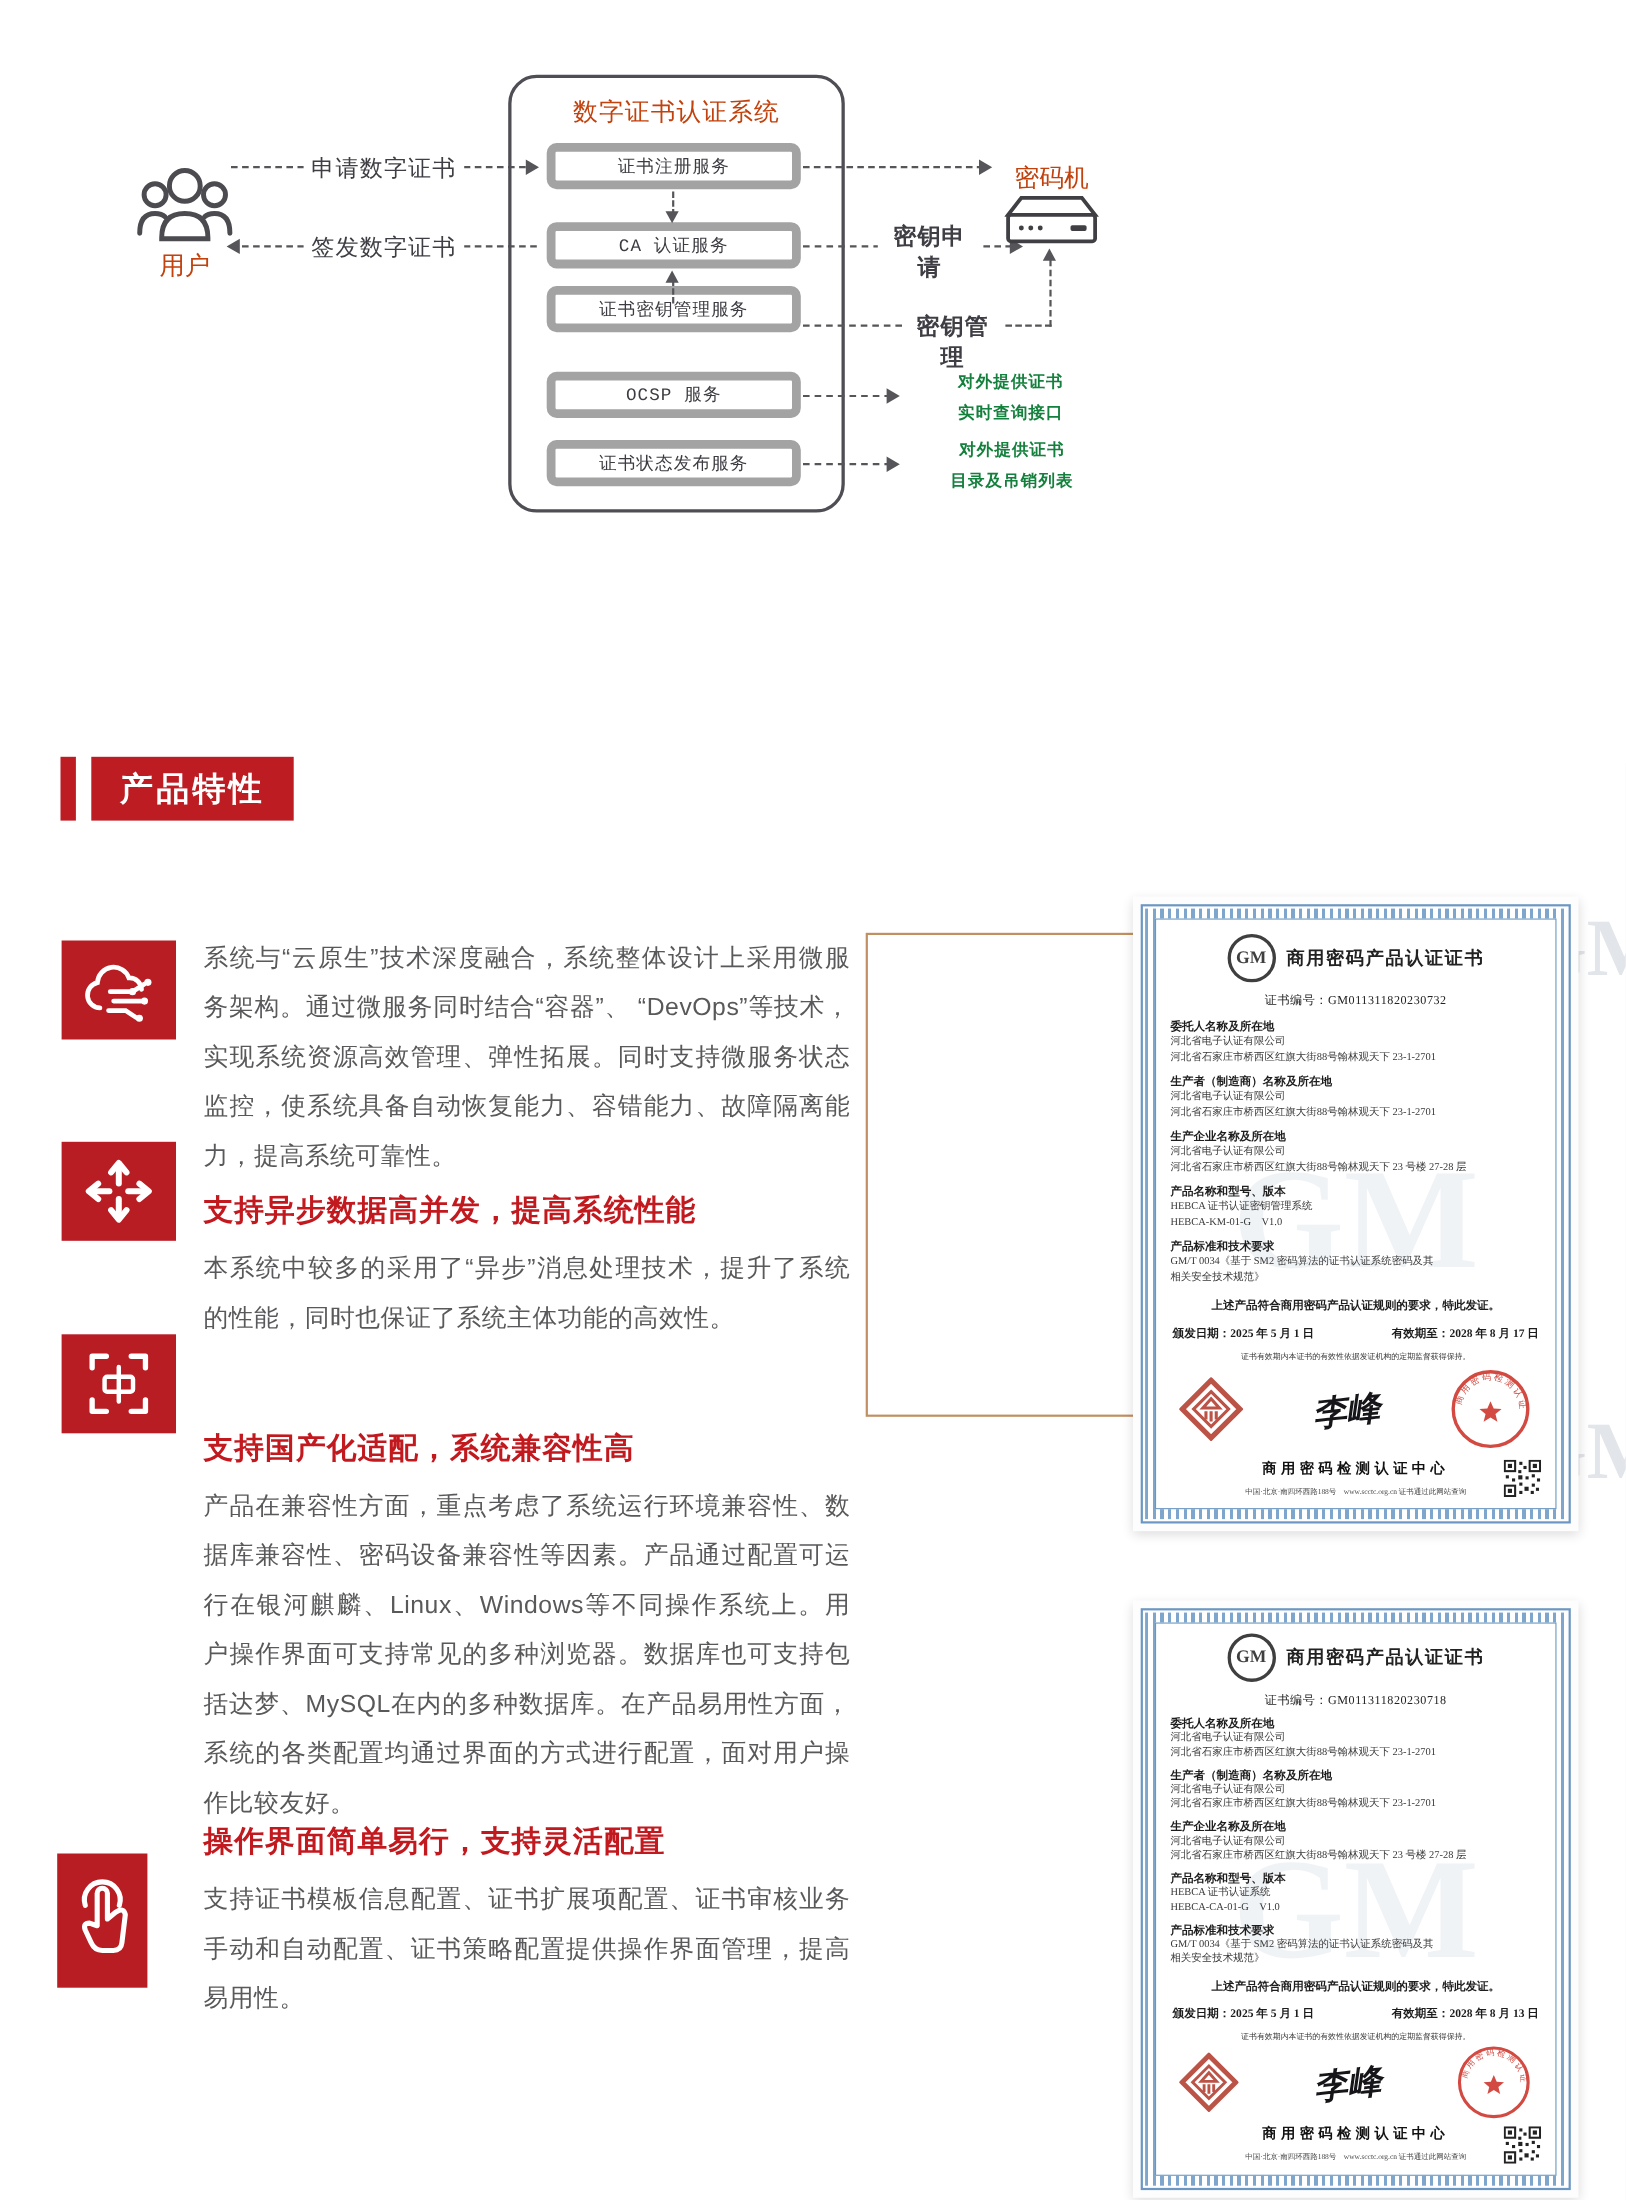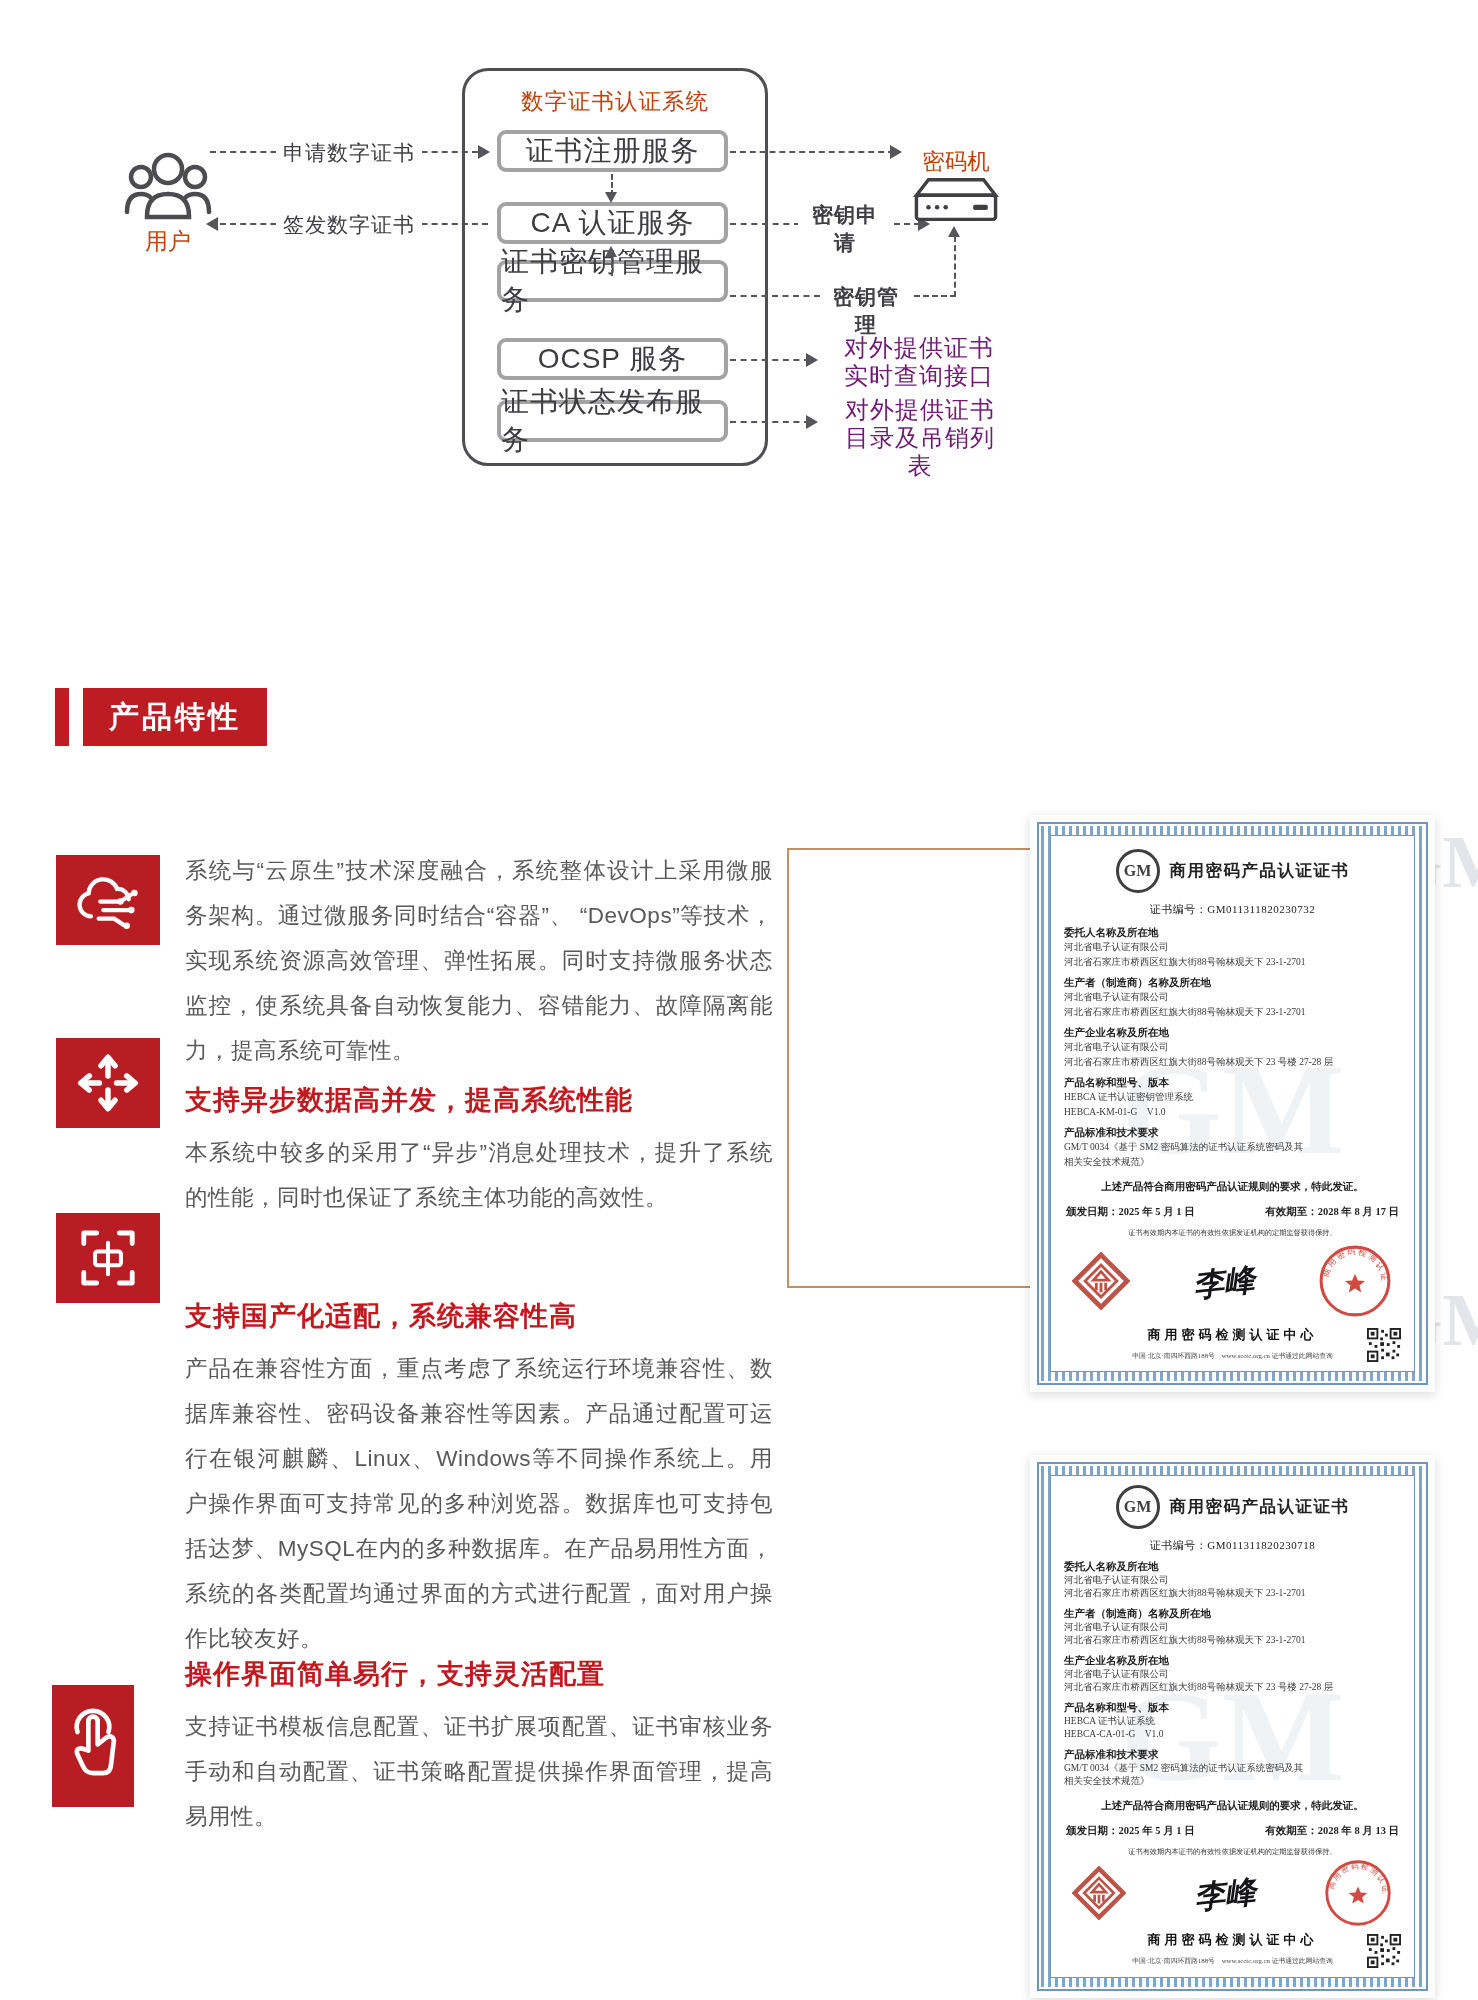--- a/index.html
+++ b/index.html
@@ -9,25 +9,25 @@
   
   .dg-text { position:absolute; color:#c2410c; }
   .hline { position:absolute; border-top:2.5px dashed #55555a; }
   .vline { position:absolute; border-left:2.5px dashed #55555a; }
   .arr { position:absolute; width:0; height:0; }
   .arr.r { border-top:7px solid transparent; border-bottom:7px solid transparent; border-left:12px solid #55555a; }
   .arr.l { border-top:7px solid transparent; border-bottom:7px solid transparent; border-right:12px solid #55555a; }
   .arr.d { border-left:6px solid transparent; border-right:6px solid transparent; border-top:11px solid #55555a; }
   .arr.u { border-left:6px solid transparent; border-right:6px solid transparent; border-bottom:11px solid #55555a; }
   .sys-frame { position:absolute; border:3.5px solid #4e4e54; border-radius:26px; background:transparent; }
-  .svc-box { position:absolute; left:497px; width:231px; height:42px; background:#fff; border:4px solid #a3a3a3;
+  .svc-box { position:absolute; left:497px; width:231px; height:42px; background:#fff; border:8px solid #a3a3a3;
              border-radius:9px; display:flex; align-items:center; justify-content:center;
-             font-size:28px; color:#3c3c42; letter-spacing:1px; }
+             font-size:16px; color:#3c3c42; letter-spacing:1px;font-family:Liberation Mono, monospace; }
   .flow-label { position:absolute; background:#fff; text-align:center; font-size:21px; color:#3e3e44; padding:0 6px; letter-spacing:1px; }
-  .flow-label-2l { position:absolute; text-align:center; font-size:24px; line-height:28px; color:#701a75; letter-spacing:1px; }
+  .flow-label-2l { position:absolute; text-align:center; font-size:15px; line-height:28px; color:#15803d; letter-spacing:1px;font-weight:bold; }
 
   
   .sec-bar { position:absolute; background:#bc1c22; }
   .sec-box { position:absolute; background:#bc1c22; color:#fff; display:flex; align-items:center; justify-content:center;
              font-size:30px; font-weight:bold; letter-spacing:3px; }
 
   
   .feat-icon { position:absolute; background:#b81d23; display:flex; align-items:center; justify-content:center; }
   .feat-title { position:absolute; font-size:27px; font-weight:bold; color:#c2191f; letter-spacing:1px; }
   .feat-body { position:absolute; font-size:22.5px; line-height:45px; color:#59595b; text-align:justify; letter-spacing:0.5px; }

